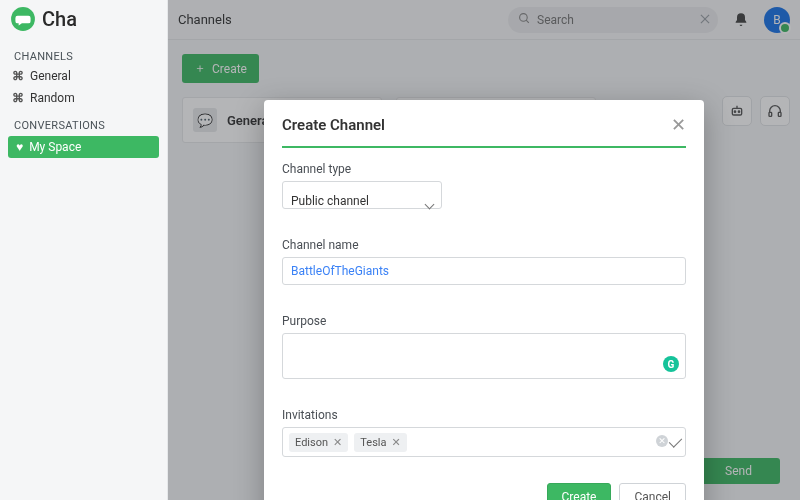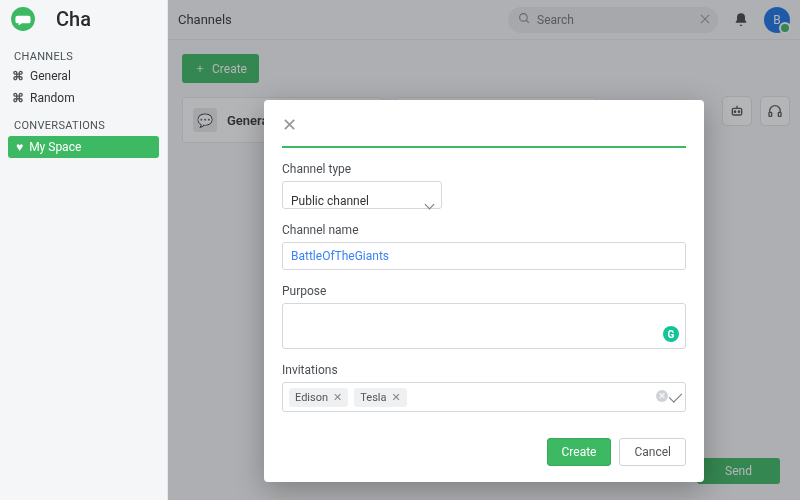--- a/index.html
+++ b/index.html
@@ -1,21 +1,21 @@
 <!DOCTYPE html>
 <html><head>
 <meta charset="utf-8">
 <style>
   * { box-sizing: border-box; margin: 0; padding: 0; font-family: -apple-system, BlinkMacSystemFont, "Segoe UI", Roboto, sans-serif; }
   html, body { width: 800px; height: 500px; overflow: hidden; background: #f5f6f7; color: #333; }
   .app { display: flex; height: 100%; }
 
   
   .sidebar { width: 168px; background: #f5f6f7; border-right: 1px solid #e6e8ea; display: flex; flex-direction: column; padding-top: 6px; font-size: 12px; }
-  .brand { display: flex; align-items: center; gap: 20px; padding: 0 8px 8px 10px; font-size: 20px; color: #2a2a2a; font-weight: 500; }
+  .brand { display: flex; align-items: center; gap: 6px; padding: 0 8px 8px 10px; font-size: 20px; color: #2a2a2a; font-weight: 500; }
   .brand-ico svg { display: block; }
   .side-section { padding: 10px 0 2px 14px; font-size: 11px; letter-spacing: .3px; color: #4a5258; text-transform: uppercase; }
   .side-item { display: flex; align-items: center; gap: 6px; padding: 4px 12px; font-size: 12px; color: #333; cursor: pointer; }
   .side-item.pill { background: #3db863; color: #fff; border-radius: 3px; margin: 2px 8px; padding: 4px 8px; }
   .hash { font-weight: bold; color: #555; }
 
   
   .main { flex: 1; display: flex; flex-direction: column; position: relative; background: #fff; }
   .topbar { height: 40px; display: flex; align-items: center; padding: 0 10px; border-bottom: 1px solid #e6e8ea; gap: 10px; background:#f7f8f9; }
   .topbar-title { font-size: 13px; color: #333; margin-right: auto; }
@@ -38,21 +38,21 @@
   .rail-btn { width:30px; height:30px; border:1px solid #e1e3e6; background:#fff; border-radius:5px; display:flex; align-items:center; justify-content:center; color:#555;}
 
   .send-btn { position:absolute; right:20px; bottom:16px; background:#3db863; color:#fff; border:none; border-radius:3px; padding:6px 28px; font-size:12px; }
 
   
   .overlay { position:absolute; inset:0; background:rgba(40,44,48,.35); display:flex; align-items:flex-start; justify-content:center; padding-top:100px; }
   .modal { width:440px; background:#fff; border-radius:4px; box-shadow:0 8px 30px rgba(0,0,0,.28); padding:16px 18px 16px; }
   .modal-head { display:flex; align-items:center; justify-content:space-between; padding-bottom:12px; border-bottom:2px solid #3db863; margin-bottom:14px; }
   .modal-title { font-size:15px; font-weight:600; color:#333; }
   .modal-close { color:#999; cursor:pointer; font-size:18px; line-height:1; }
-  .field + .field { margin-top:14px; }
+  .field + .field { margin-top:29px; }
   .flabel { font-size:12px; color:#4a4f55; margin-bottom:5px; display:block; }
   .select, .tinput, .tarea, .chips { width:100%; border:1px solid #d5d8db; border-radius:3px; font-size:12px; color:#333; background:#fff; }
   .select { height:28px; padding:0 8px; display:flex; align-items:flex-end; justify-content:space-between; width:160px; cursor:pointer; }
   .tinput { height:28px; padding:0 8px; }
   .tinput input { border:none; width:100%; height:100%; font-size:12px; outline:none; color:#3b82f6; }
   .tarea { height:46px; position:relative; }
   .tarea .grammarly { position:absolute; right:6px; bottom:6px; width:16px; height:16px; border-radius:50%; background:#15c39a; display:flex; align-items:center; justify-content:center; color:#fff; font-size:10px; font-weight:700;}
   .chips { height:30px; display:flex; align-items:center; gap:6px; padding:0 6px; position:relative; }
   .chip { display:inline-flex; align-items:flex-end; gap:5px; background:#eef0f2; color:#555; border-radius:3px; font-size:11px; padding:3px 6px; }
   .chip .cx { color:#888; cursor:pointer; }
@@ -160,20 +160,21 @@
             </svg>
         </div>
       </div>
 
       <button class="send-btn">Send</button>
     </div>
 
     <div class="overlay">
       <div class="modal">
         <div class="modal-head">
+          <span class="modal-title">Create Channel</span>
           <span class="modal-close">✕</span>
         </div>
 
         <div class="field">
           <label class="flabel">Channel type</label>
           <div class="select">
             <span>Public channel</span>
             <span class="chev"></span>
           </div>
         </div>

